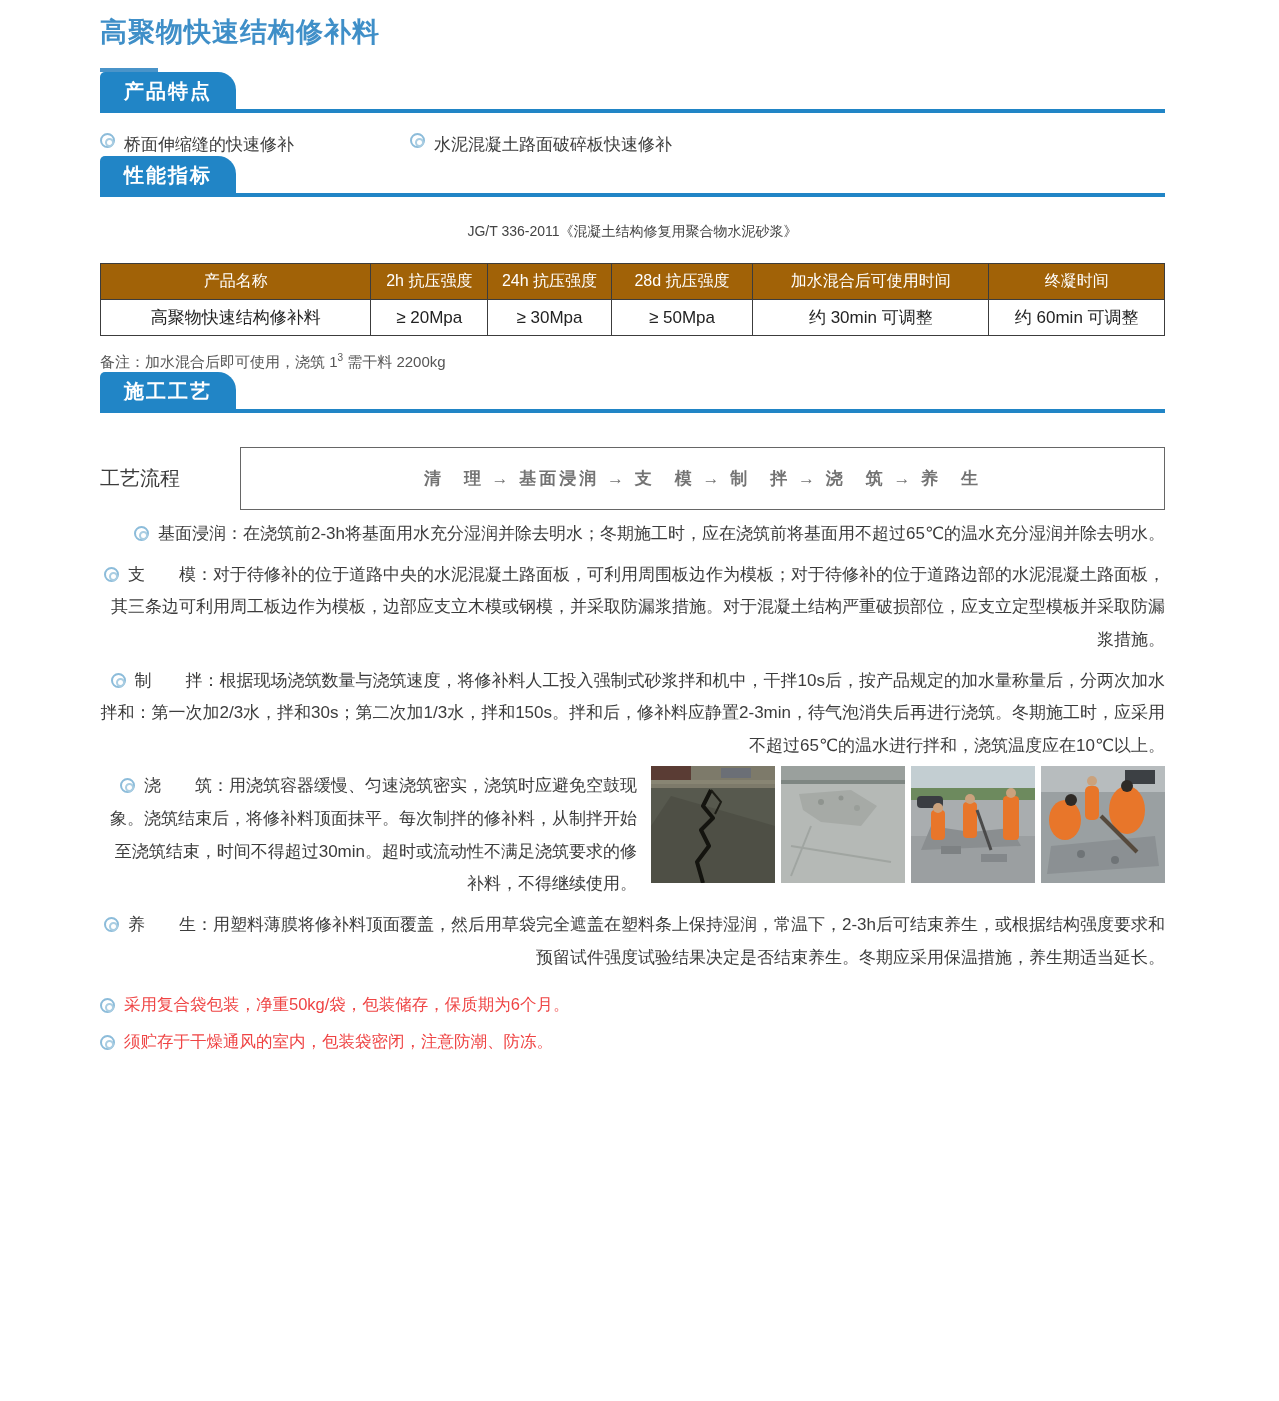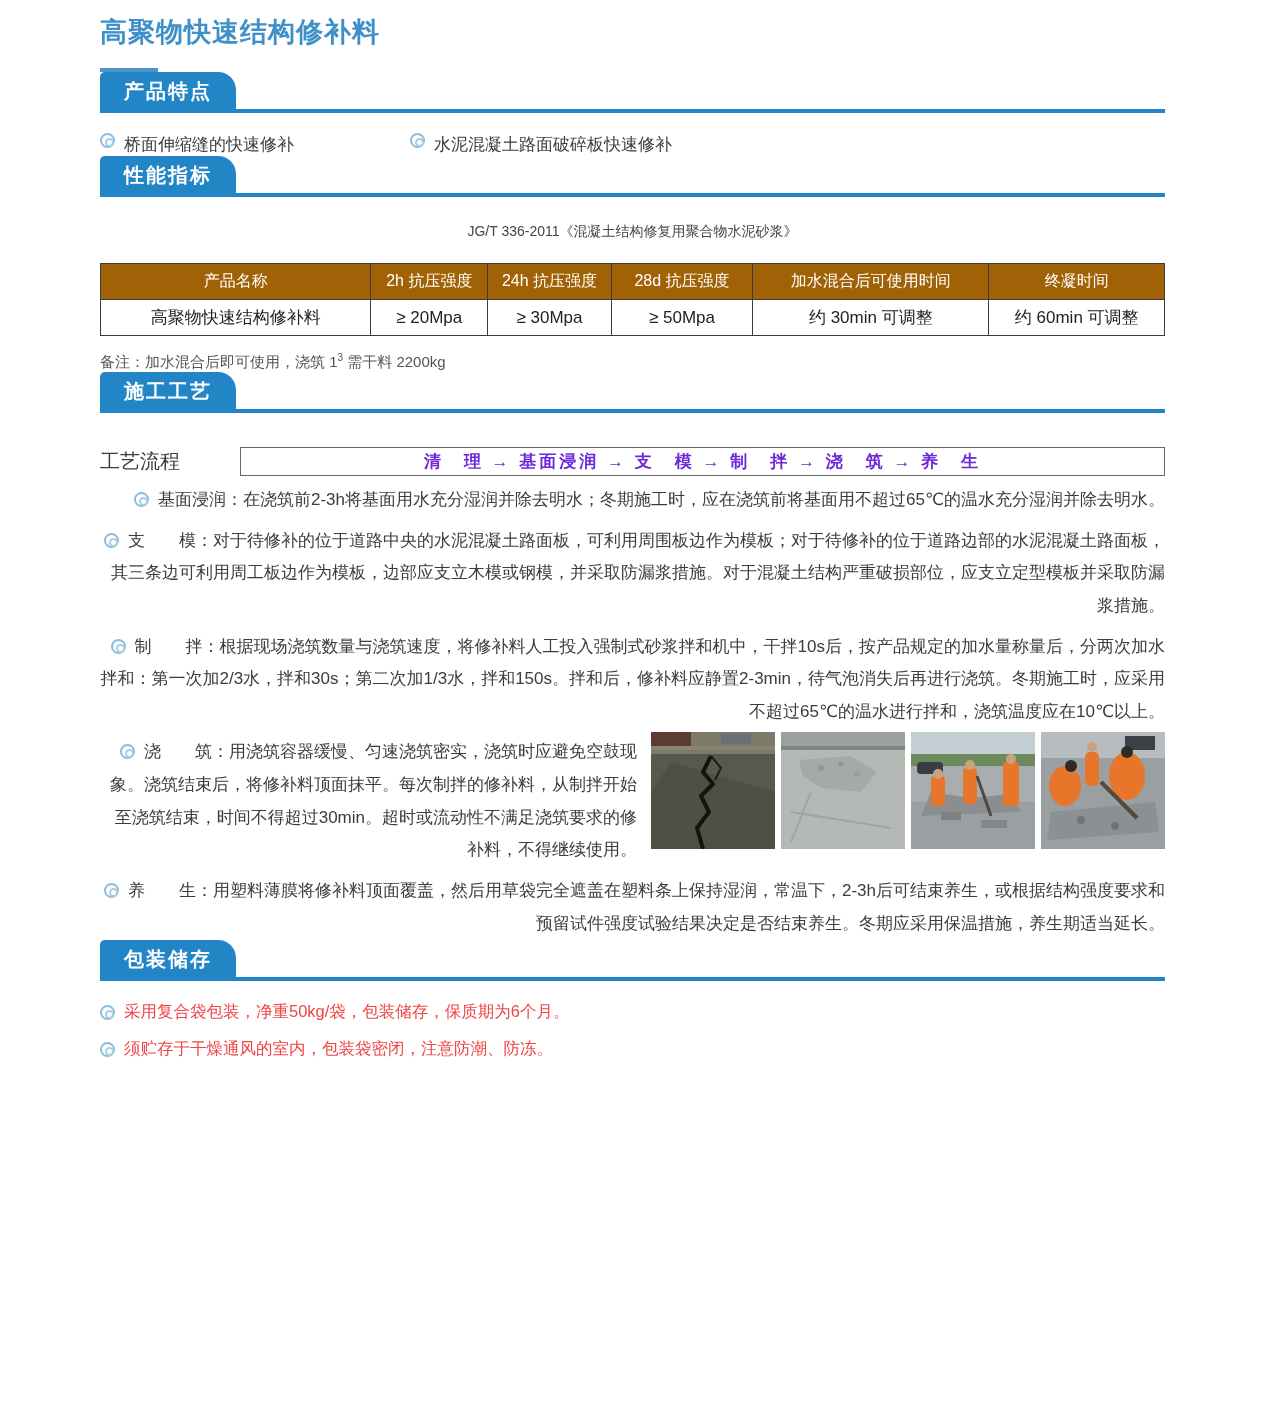--- a/index.html
+++ b/index.html
@@ -141,23 +141,23 @@
     color: #3c3c3c;
     width: 140px;
     flex: none;
   }
   .flow-box {
     flex: 1;
     border: 1.5px solid #666;
     text-align: center;
     font-size: 17px;
     font-weight: bold;
-    color: #6d28d9;
+    color: #737373;
     letter-spacing: 3px;
-    padding: 2px 4px;
+    padding: 19px 4px;
     background: #fff;
   }
   .steps { margin-top: 6px; }
   .step {
     font-size: 17px;
     line-height: 1.92;
     margin-top: 8px;
     color: #3c3c3c;
     text-align: right;
   }
@@ -316,23 +316,20 @@
         <circle cx="40" cy="88" r="4" fill="#6f7477"></circle>
         <circle cx="74" cy="94" r="4" fill="#6f7477"></circle>
       </svg>
     </div>
 
     <p class="step"><span class="ring"></span><span>浇　　筑：用浇筑容器缓慢、匀速浇筑密实，浇筑时应避免空鼓现象。浇筑结束后，将修补料顶面抹平。每次制拌的修补料，从制拌开始至浇筑结束，时间不得超过30min。超时或流动性不满足浇筑要求的修补料，不得继续使用。</span></p>
     <p class="step"><span class="ring"></span><span>养　　生：用塑料薄膜将修补料顶面覆盖，然后用草袋完全遮盖在塑料条上保持湿润，常温下，2-3h后可结束养生，或根据结构强度要求和预留试件强度试验结果决定是否结束养生。冬期应采用保温措施，养生期适当延长。</span></p>
     <div style="clear:both"></div>
   </div>
 
-  <div class="section-header">
-    <span class="section-tab">包装储存</span>
-  </div>
   <div class="content-block">
     <div class="bullet-line">
       <span class="ring"></span>
       <span>采用复合袋包装，净重50kg/袋，包装储存，保质期为6个月。</span>
     </div>
     <div class="bullet-line">
       <span class="ring"></span>
       <span>须贮存于干燥通风的室内，包装袋密闭，注意防潮、防冻。</span>
     </div>
   </div>

